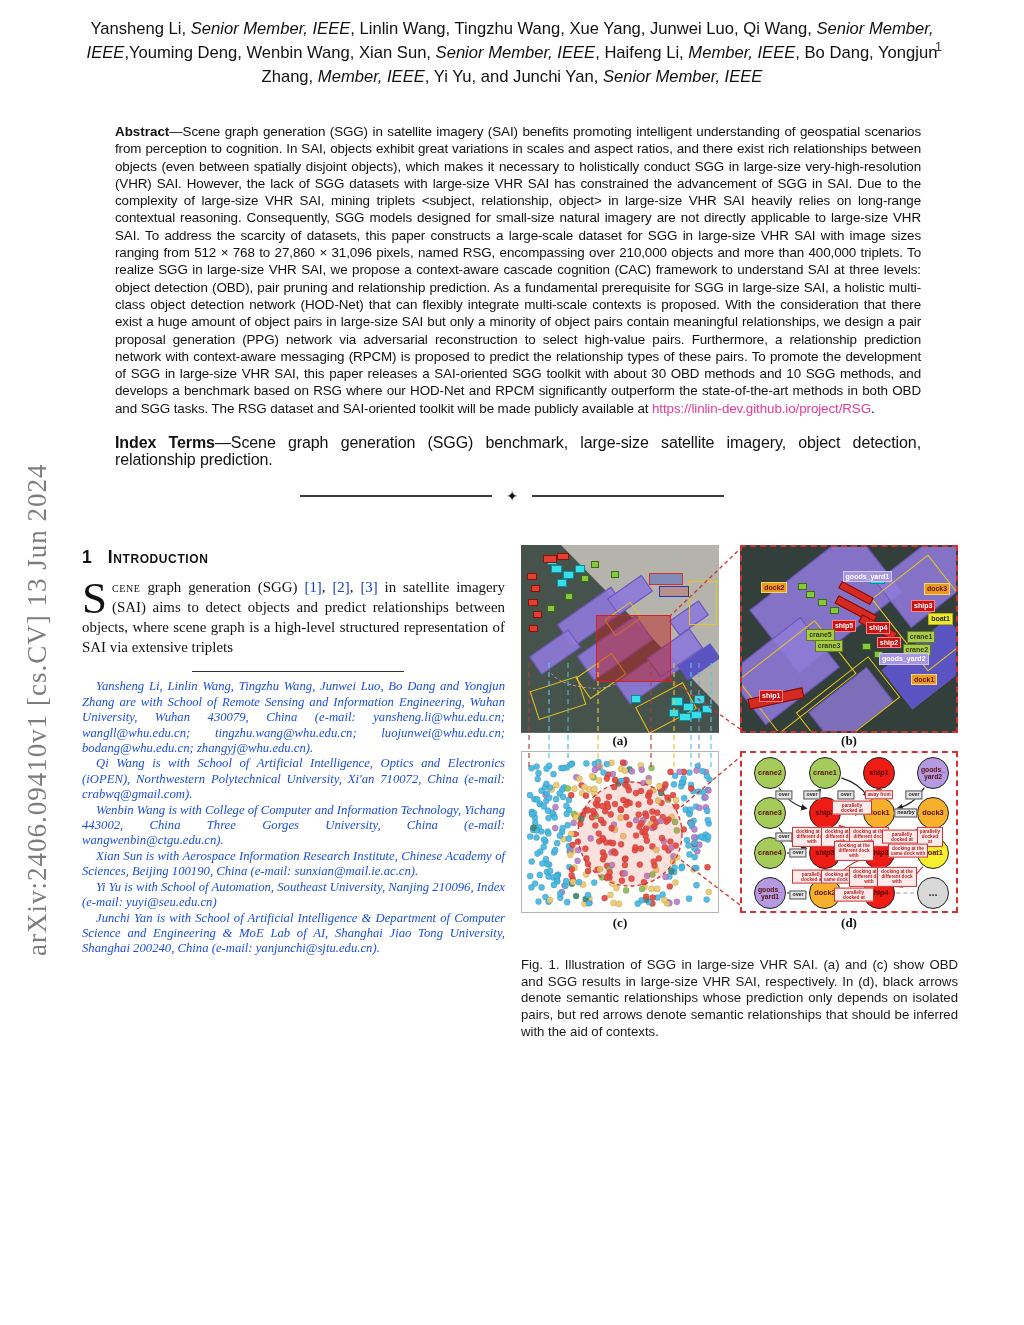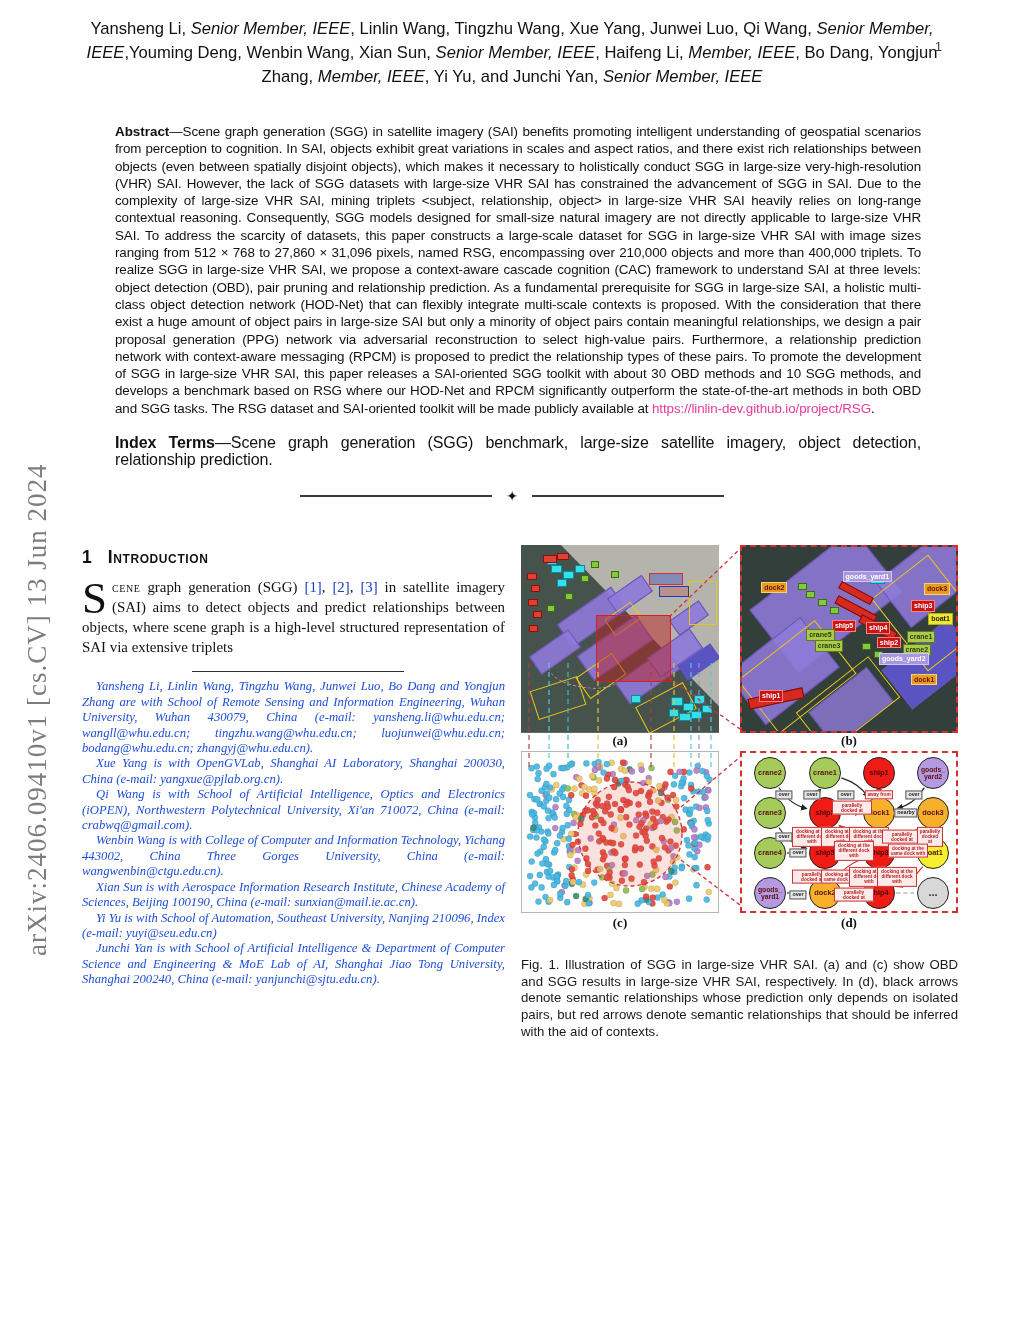--- a/index.html
+++ b/index.html
@@ -86,21 +86,20 @@
     <div class="sepline"></div>
   </div>
 
   <div class="columns">
     <div class="colL">
       <div class="secheading"><span>1</span><span class="scaps">Introduction</span></div>
       <p class="intro"><span class="dropcap">S</span><span class="scene-caps">CENE</span><span> graph generation (SGG) </span><span class="ref">[1]</span><span>, </span><span class="ref">[2]</span><span>, </span><span class="ref">[3]</span><span> in satellite imagery (SAI) aims to detect objects and predict relationships between objects, where scene graph is a high-level structured representation of SAI via extensive triplets</span></p>
       <div class="fnrule"></div>
       <div class="footnotes" id="footnotes">
           <p>Yansheng Li, Linlin Wang, Tingzhu Wang, Junwei Luo, Bo Dang and Yongjun Zhang are with School of Remote Sensing and Information Engineering, Wuhan University, Wuhan 430079, China (e-mail: yansheng.li@whu.edu.cn; wangll@whu.edu.cn; tingzhu.wang@whu.edu.cn; luojunwei@whu.edu.cn; bodang@whu.edu.cn; zhangyj@whu.edu.cn).</p>
-          <p>Xue Yang is with OpenGVLab, Shanghai AI Laboratory, Shanghai 200030, China (e-mail: yangxue@pjlab.org.cn).</p>
           <p>Qi Wang is with School of Artificial Intelligence, Optics and Electronics (iOPEN), Northwestern Polytechnical University, Xi'an 710072, China (e-mail: crabwq@gmail.com).</p>
           <p>Wenbin Wang is with College of Computer and Information Technology, Yichang 443002, China Three Gorges University, China (e-mail: wangwenbin@ctgu.edu.cn).</p>
           <p>Xian Sun is with Aerospace Information Research Institute, Chinese Academy of Sciences, Beijing 100190, China (e-mail: sunxian@mail.ie.ac.cn).</p>
           <p>Yi Yu is with School of Automation, Southeast University, Nanjing 210096, Index (e-mail: yuyi@seu.edu.cn)</p>
           <p>Junchi Yan is with School of Artificial Intelligence &amp; Department of Computer Science and Engineering &amp; MoE Lab of AI, Shanghai Jiao Tong University, Shanghai 200240, China (e-mail: yanjunchi@sjtu.edu.cn).</p>
         </div>
     </div>
 
     <div class="colR">
       <div class="figure" id="figure">

